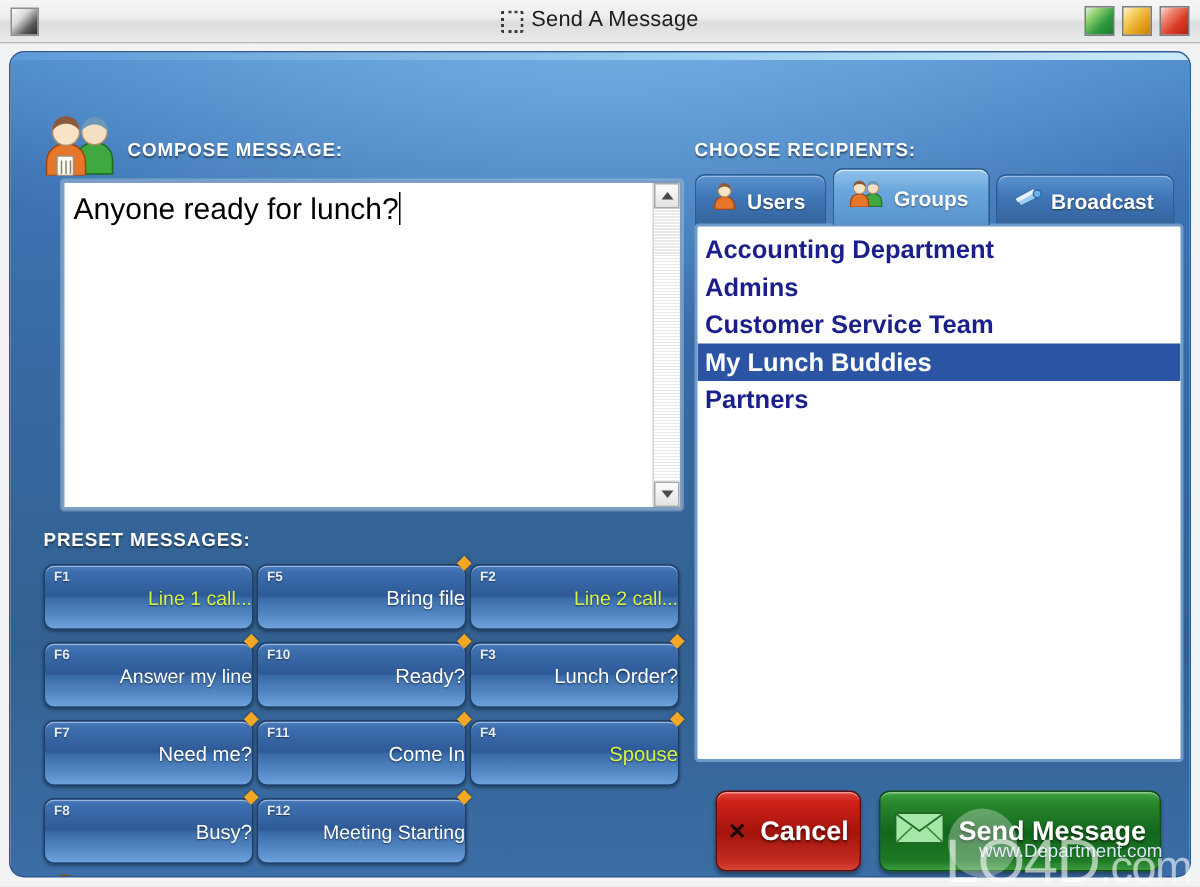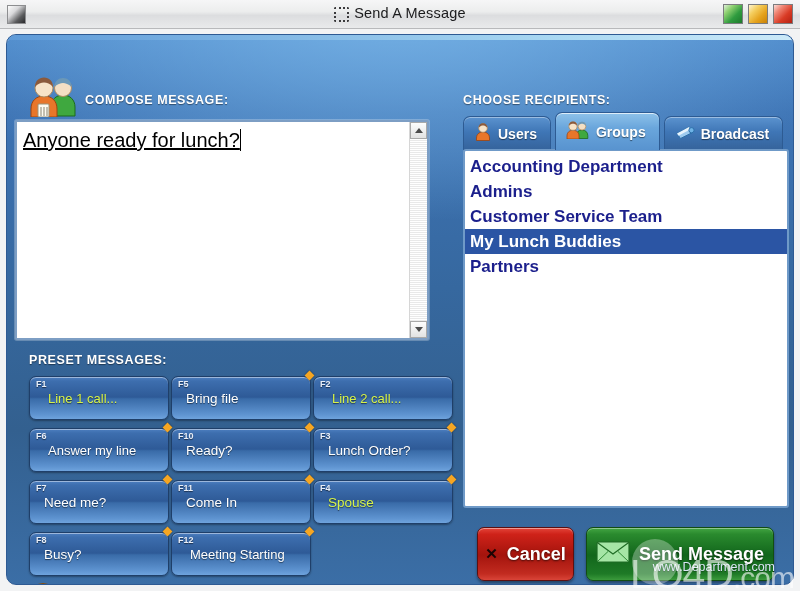--- a/index.html
+++ b/index.html
@@ -100,28 +100,27 @@
   }
 
   
   .people-icon {
     position: absolute; left: 16px; top: 42px;
     width: 62px; height: 40px;
   }
 
   
   .compose-wrap {
-    position: absolute; left: 8px; top: 85px;
+    position: absolute; left: 34px; top: 85px;
     width: 414px; height: 220px;
     background: #ffffff;
     border: 2px solid #7d9ec4;
     border-radius: 2px;
     box-shadow: 0 0 0 1px rgba(255,255,255,.25), inset 0 0 0 1px #ffffff;
     display: flex;
-    text-decoration: underline;
   }
   .compose-text {
     flex: 1 1 auto;
     padding: 6px 5px 5px 6px;
     font-size: 20px;
     color: #000;
     font-family: "Liberation Sans", sans-serif;
     line-height: 24px;
     position: relative;
     overflow: hidden;
@@ -169,21 +168,21 @@
     gap: 0 2px;
   }
   .pbtn {
     position: relative;
     width: 140px; height: 44px;
     margin-top: 4px;
     border-radius: 7px;
     border: 1px solid #1f3f69;
     background: linear-gradient(to bottom, #4d7fc0 0%, #3d6eae 10%, #2e5a97 48%, #396ba8 52%, #5d92cf 88%, #6ea3dd 100%);
     box-shadow: inset 0 1px 0 rgba(255,255,255,.45), 0 1px 2px rgba(0,0,0,.35);
-    display: flex; align-items: center; justify-content: flex-start;
+    display: flex; align-items: center; justify-content: flex-end;
     cursor: pointer;
   }
   .pbtn .fkey {
     position: absolute; left: 6px; top: 2px;
     font-size: 9px; color: #e8eef8; font-weight: bold;
     text-shadow: 0 1px 1px rgba(0,0,0,.5);
   }
   .pbtn .ptext {
     font-size: 13.5px;
     color: #ffffff;

